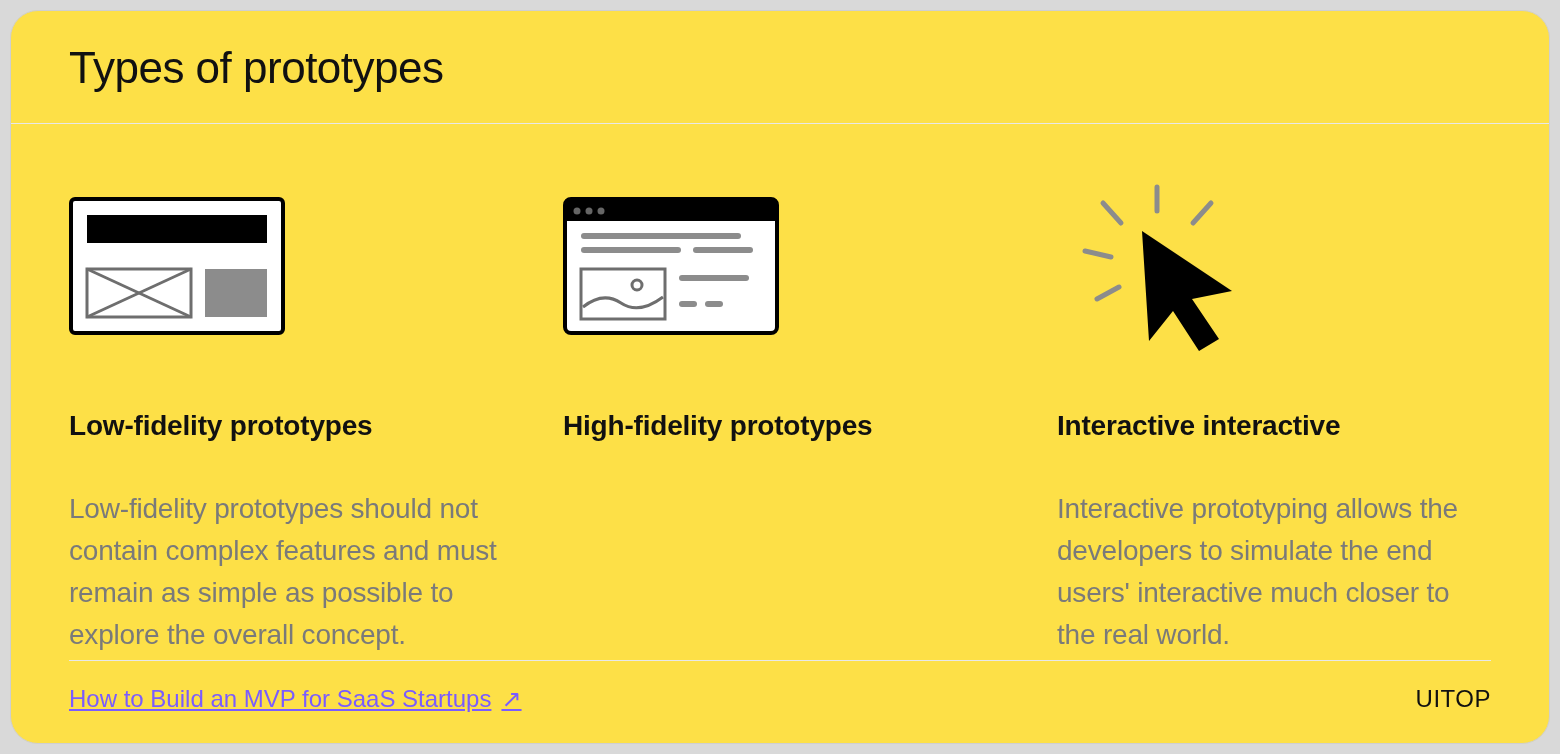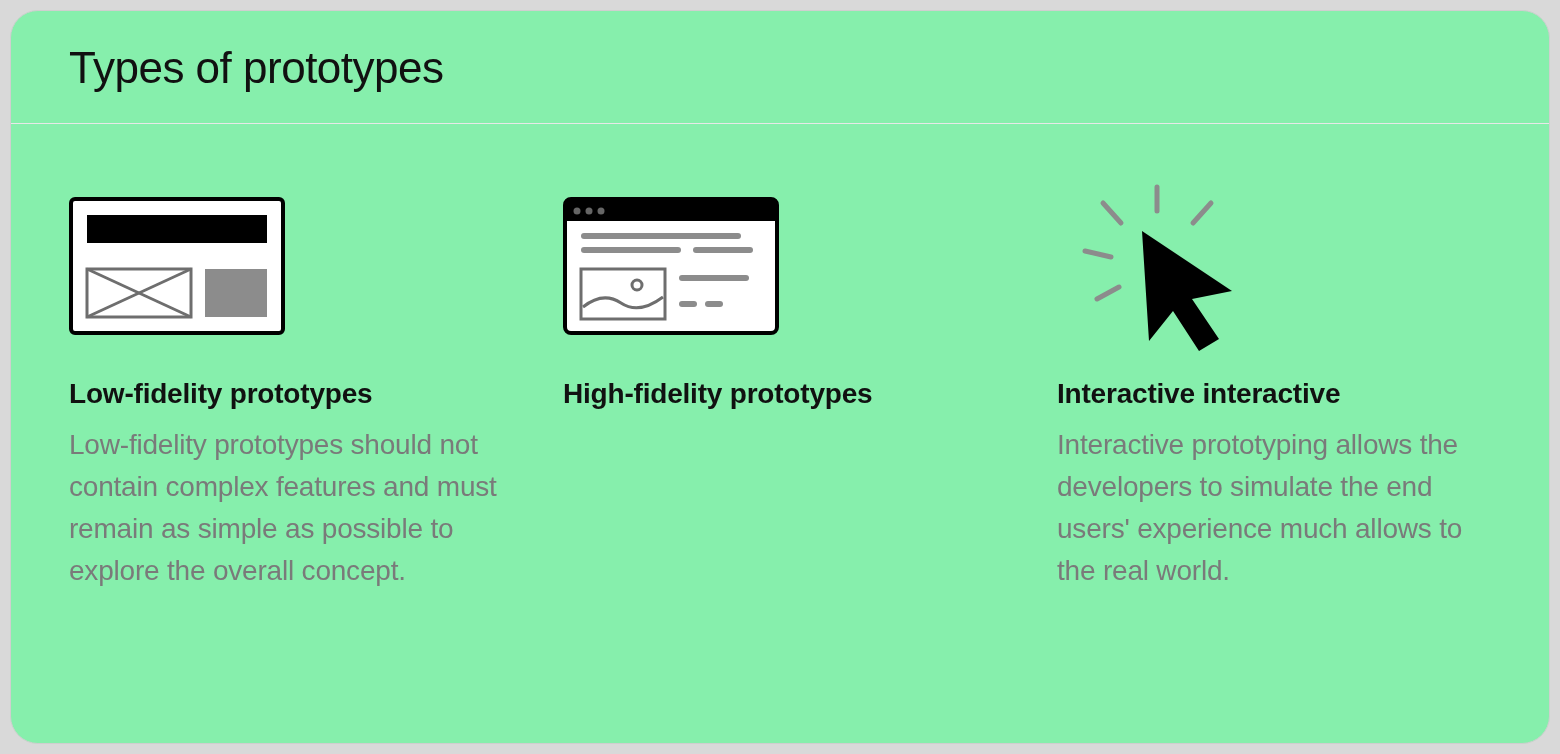--- a/index.html
+++ b/index.html
@@ -6,21 +6,21 @@
   html, body { margin:0; padding:0; }
   body {
     background:#d9d9d9;
     font-family: -apple-system, BlinkMacSystemFont, "Segoe UI", "Helvetica Neue", Arial, sans-serif;
     -webkit-font-smoothing: antialiased;
     width:1560px;
     height:754px;
     padding:10px;
   }
   .card {
-    background:#86efac;
+    background:#fde047;
     border:1px solid #cfcfcf;
     border-radius:28px;
     width:100%;
     height:100%;
     padding:0;
     display:flex;
     flex-direction:column;
     overflow:hidden;
   }
   .card-header {
@@ -37,20 +37,21 @@
   .card-body {
     flex:1;
     padding:62px 58px 0 58px;
     display:flex;
     gap:60px;
   }
   .col {
     flex:1;
     display:flex;
     flex-direction:column;
+    gap:32px;
   }
   .illus {
     height:160px;
     display:flex;
     align-items:center;
     justify-content:flex-start;
   }
   .illus svg { display:block; }
   .col h3 {
     margin:32px 0 14px 0;
@@ -152,18 +153,25 @@
             <line x1="100" y1="6" x2="100" y2="30"></line>
             <line x1="46" y1="22" x2="64" y2="42"></line>
             <line x1="154" y1="22" x2="136" y2="42"></line>
             <line x1="28" y1="70" x2="54" y2="76"></line>
             <line x1="40" y1="118" x2="62" y2="106"></line>
           </g>
           <path d="M85 50 L175 110 L135 118 L162 158 L142 170 L116 130 L92 160 Z" fill="#000"></path>
         </svg>
       </div>
       <h3>Interactive interactive</h3>
-      <p>Interactive prototyping allows the developers to simulate the end users' experience much allows to the real world.</p>
+      <p>Interactive prototyping allows the developers to simulate the end users' interactive much closer to the real world.</p>
     </div>
 
   </div>
 
+  <div class="card-footer">
+    <a class="footer-link">
+      <span>How to Build an MVP for SaaS Startups</span>
+      <span class="arrow">↗</span>
+    </a>
+    <span class="brand">UITOP</span>
+  </div>
 </div>
 
 </body></html>

